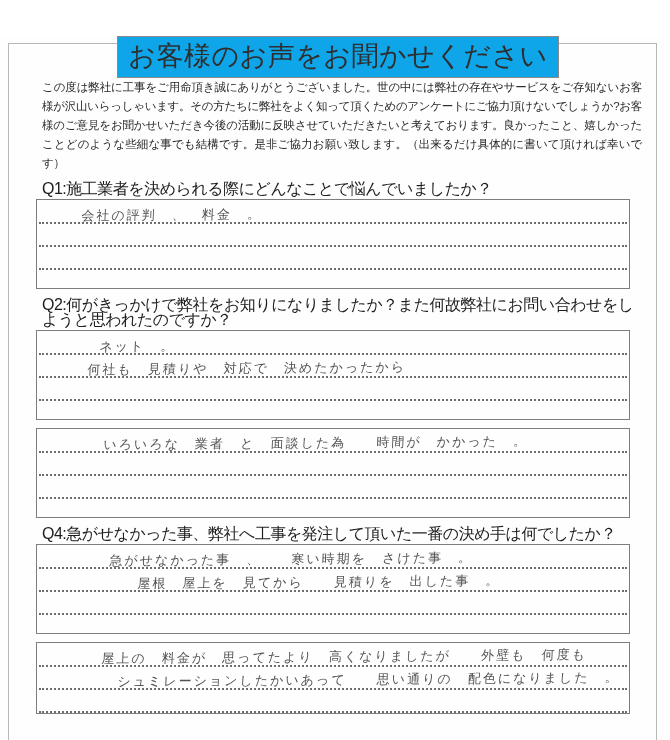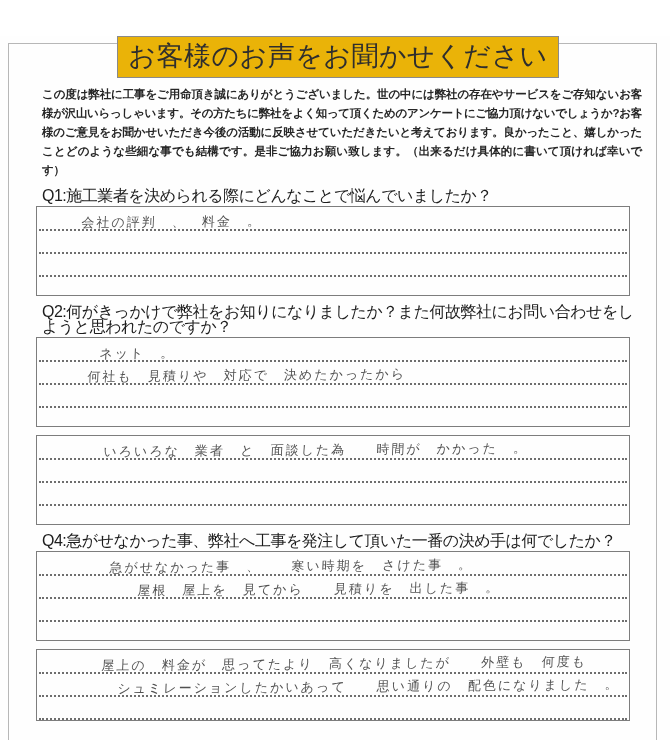--- a/index.html
+++ b/index.html
@@ -29,38 +29,37 @@
   }
   .content {
     position: relative;
     padding: 0 28px 0 34px;
   }
   .title-box {
     width: fit-content;
     margin: 36px auto 0 auto;
     border: 1px solid #8a8a8a;
     padding: 1px 10px 3px 10px;
-    background: #eab308;
+    background: #0ea5e9;
   }
   .title-box span {
     font-size: 27px;
     letter-spacing: 0.5px;
     color: #2e2e2e;
     font-weight: normal;
     white-space: nowrap;
   }
   .intro {
-    margin: 7px 4px 0 8px;
+    margin: 0 4px 0 8px;
     width: 600px;
     font-size: 11.5px;
     letter-spacing: -0.3px;
     line-height: 19px;
     color: #262626;
     text-align: justify;
-    font-weight: bold;
   }
   .question { margin-top: 8px; }
   .q-label {
     margin-left: 8px;
     font-size: 16px;
     letter-spacing: -0.5px;
     line-height: 15px;
     color: #1c1c1c;
   }
   .answer-box {

